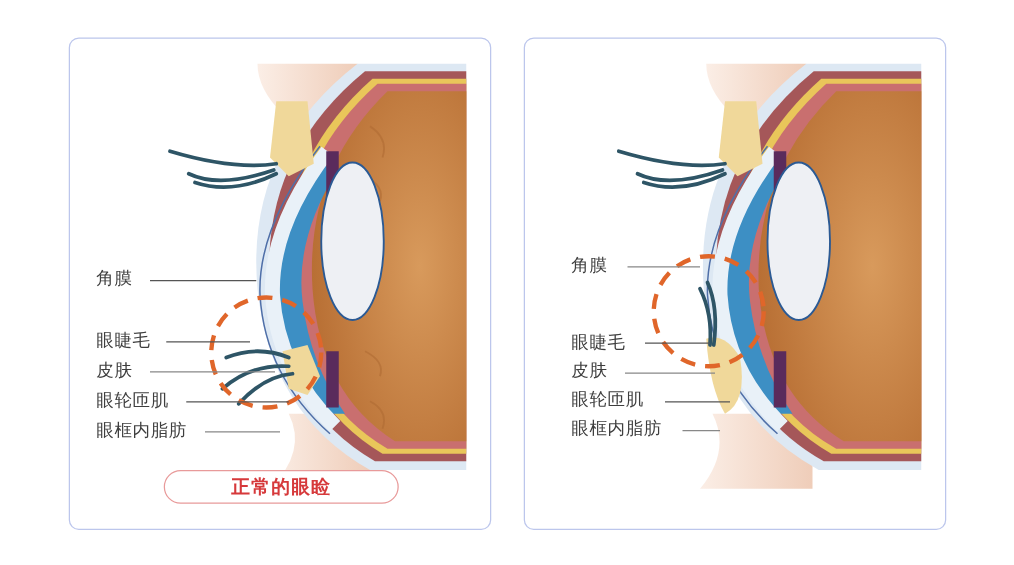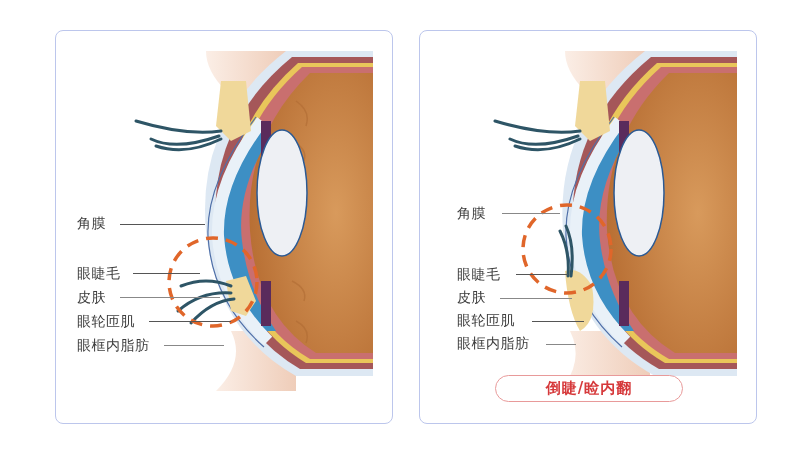--- a/index.html
+++ b/index.html
@@ -79,20 +79,21 @@
   <span class="label" style="left:21px;top:184px;">角膜</span>
   <div class="leader" style="left:64px;top:193px;width:85px;"></div>
   <span class="label" style="left:21px;top:234px;">眼睫毛</span>
   <div class="leader" style="left:77px;top:242px;width:67px;"></div>
   <span class="label" style="left:21px;top:258px;">皮肤</span>
   <div class="leader" style="left:64px;top:266px;width:100px;background:#888;"></div>
   <span class="label" style="left:21px;top:282px;">眼轮匝肌</span>
   <div class="leader" style="left:93px;top:290px;width:82px;"></div>
   <span class="label" style="left:21px;top:306px;">眼框内脂肪</span>
   <div class="leader" style="left:108px;top:314px;width:60px;background:#888;"></div>
+  <div class="caption" style="left:75px;top:345px;">正常的眼睑</div>
 </div>
 
 <div class="panel" style="left:419px;">
   <svg width="338" height="394" viewBox="0 0 338 394">
     <defs>
       <radialGradient id="gInt2" cx="70%" cy="50%" r="70%">
         <stop offset="0" stop-color="#d89a5c"></stop>
           <stop offset="1" stop-color="#b86f34"></stop>
       </radialGradient>
       <linearGradient id="gSkin2" x1="0" y1="0" x2="1" y2="0">
@@ -130,14 +131,13 @@
   <span class="label" style="left:37px;top:174px;">角膜</span>
   <div class="leader" style="left:82px;top:182px;width:58px;background:#888;"></div>
   <span class="label" style="left:37px;top:235px;">眼睫毛</span>
   <div class="leader" style="left:96px;top:243px;width:52px;"></div>
   <span class="label" style="left:37px;top:258px;">皮肤</span>
   <div class="leader" style="left:80px;top:267px;width:72px;background:#888;"></div>
   <span class="label" style="left:37px;top:281px;">眼轮匝肌</span>
   <div class="leader" style="left:112px;top:290px;width:52px;"></div>
   <span class="label" style="left:37px;top:304px;">眼框内脂肪</span>
   <div class="leader" style="left:126px;top:313px;width:30px;background:#888;"></div>
-  <div class="caption" style="left:75px;top:344px;">倒睫/睑内翻</div>
 </div>
 
 </body></html>

